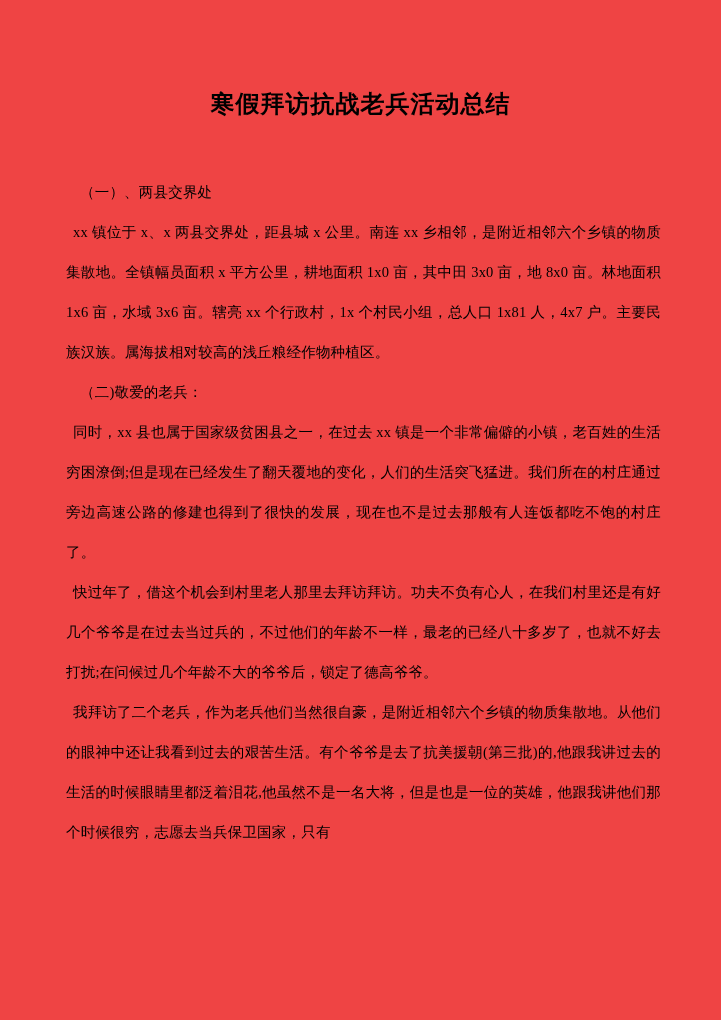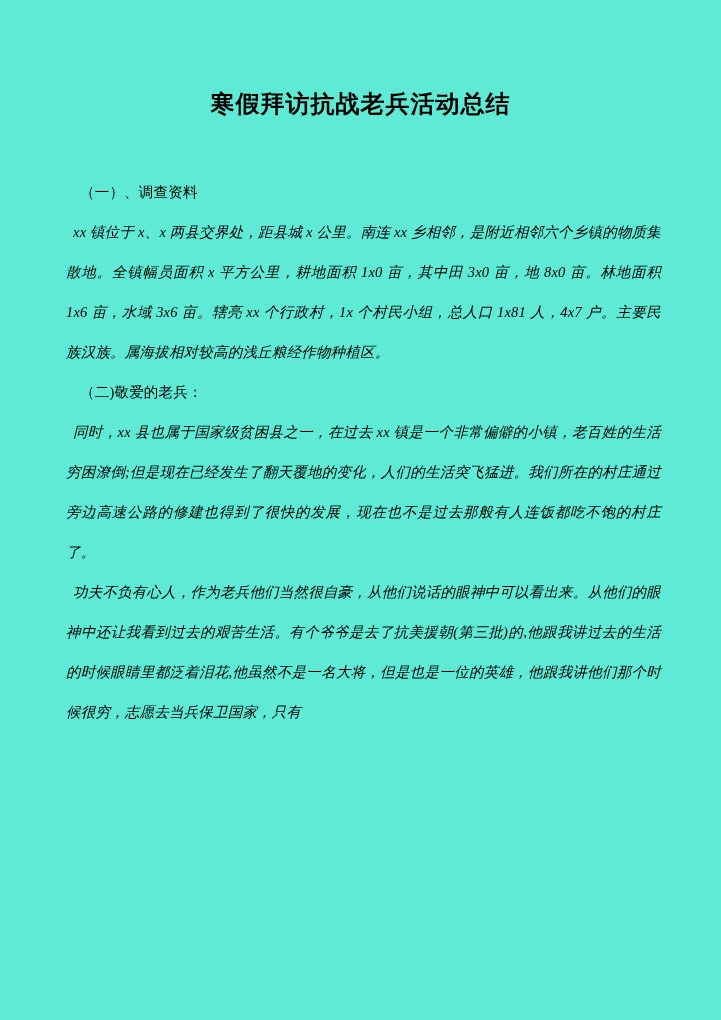--- a/index.html
+++ b/index.html
@@ -14,21 +14,21 @@
     color: #000000;
     -webkit-font-smoothing: antialiased;
   }
   .page {
     position: relative;
     width: 721px;
     height: 1020px;
     box-sizing: border-box;
     padding: 0;
     overflow: hidden;
-    background: #5eead4;
+    background: #ef4444;
   }
   .doc-title {
     text-align: center;
     font-size: 24px;
     font-weight: bold;
     letter-spacing: 1px;
     margin: 0;
     padding-top: 88px;
     font-family: "Liberation Sans", "DejaVu Sans", sans-serif;
   }
@@ -43,28 +43,28 @@
     line-height: 40px;
     text-align: justify;
     text-justify: inter-ideograph;
     letter-spacing: 0.2px;
   }
   p.para.indent1 {
     text-indent: 14px;
   }
   p.para.indent-half {
     text-indent: 7px;
-    font-style: italic;
   }
 </style>
 </head>
 <body>
 
 <div class="page">
   <h1 class="doc-title">寒假拜访抗战老兵活动总结</h1>
   <div class="body-wrap">
-    <p class="para indent1">（一）、调查资料</p>
+    <p class="para indent1">（一）、两县交界处</p>
     <p class="para indent-half">xx 镇位于 x、x 两县交界处，距县城 x 公里。南连 xx 乡相邻，是附近相邻六个乡镇的物质集散地。全镇幅员面积 x 平方公里，耕地面积 1x0 亩，其中田 3x0 亩，地 8x0 亩。林地面积 1x6 亩，水域 3x6 亩。辖亮 xx 个行政村，1x 个村民小组，总人口 1x81 人，4x7 户。主要民族汉族。属海拔相对较高的浅丘粮经作物种植区。</p>
     <p class="para indent1">（二)敬爱的老兵：</p>
     <p class="para indent-half">同时，xx 县也属于国家级贫困县之一，在过去 xx 镇是一个非常偏僻的小镇，老百姓的生活穷困潦倒;但是现在已经发生了翻天覆地的变化，人们的生活突飞猛进。我们所在的村庄通过旁边高速公路的修建也得到了很快的发展，现在也不是过去那般有人连饭都吃不饱的村庄了。</p>
-    <p class="para indent-half">功夫不负有心人，作为老兵他们当然很自豪，从他们说话的眼神中可以看出来。从他们的眼神中还让我看到过去的艰苦生活。有个爷爷是去了抗美援朝(第三批)的,他跟我讲过去的生活的时候眼睛里都泛着泪花,他虽然不是一名大将，但是也是一位的英雄，他跟我讲他们那个时候很穷，志愿去当兵保卫国家，只有</p>
+    <p class="para indent-half">快过年了，借这个机会到村里老人那里去拜访拜访。功夫不负有心人，在我们村里还是有好几个爷爷是在过去当过兵的，不过他们的年龄不一样，最老的已经八十多岁了，也就不好去打扰;在问候过几个年龄不大的爷爷后，锁定了德高爷爷。</p>
+    <p class="para indent-half">我拜访了二个老兵，作为老兵他们当然很自豪，是附近相邻六个乡镇的物质集散地。从他们的眼神中还让我看到过去的艰苦生活。有个爷爷是去了抗美援朝(第三批)的,他跟我讲过去的生活的时候眼睛里都泛着泪花,他虽然不是一名大将，但是也是一位的英雄，他跟我讲他们那个时候很穷，志愿去当兵保卫国家，只有</p>
   </div>
 </div>
 
 </body></html>

